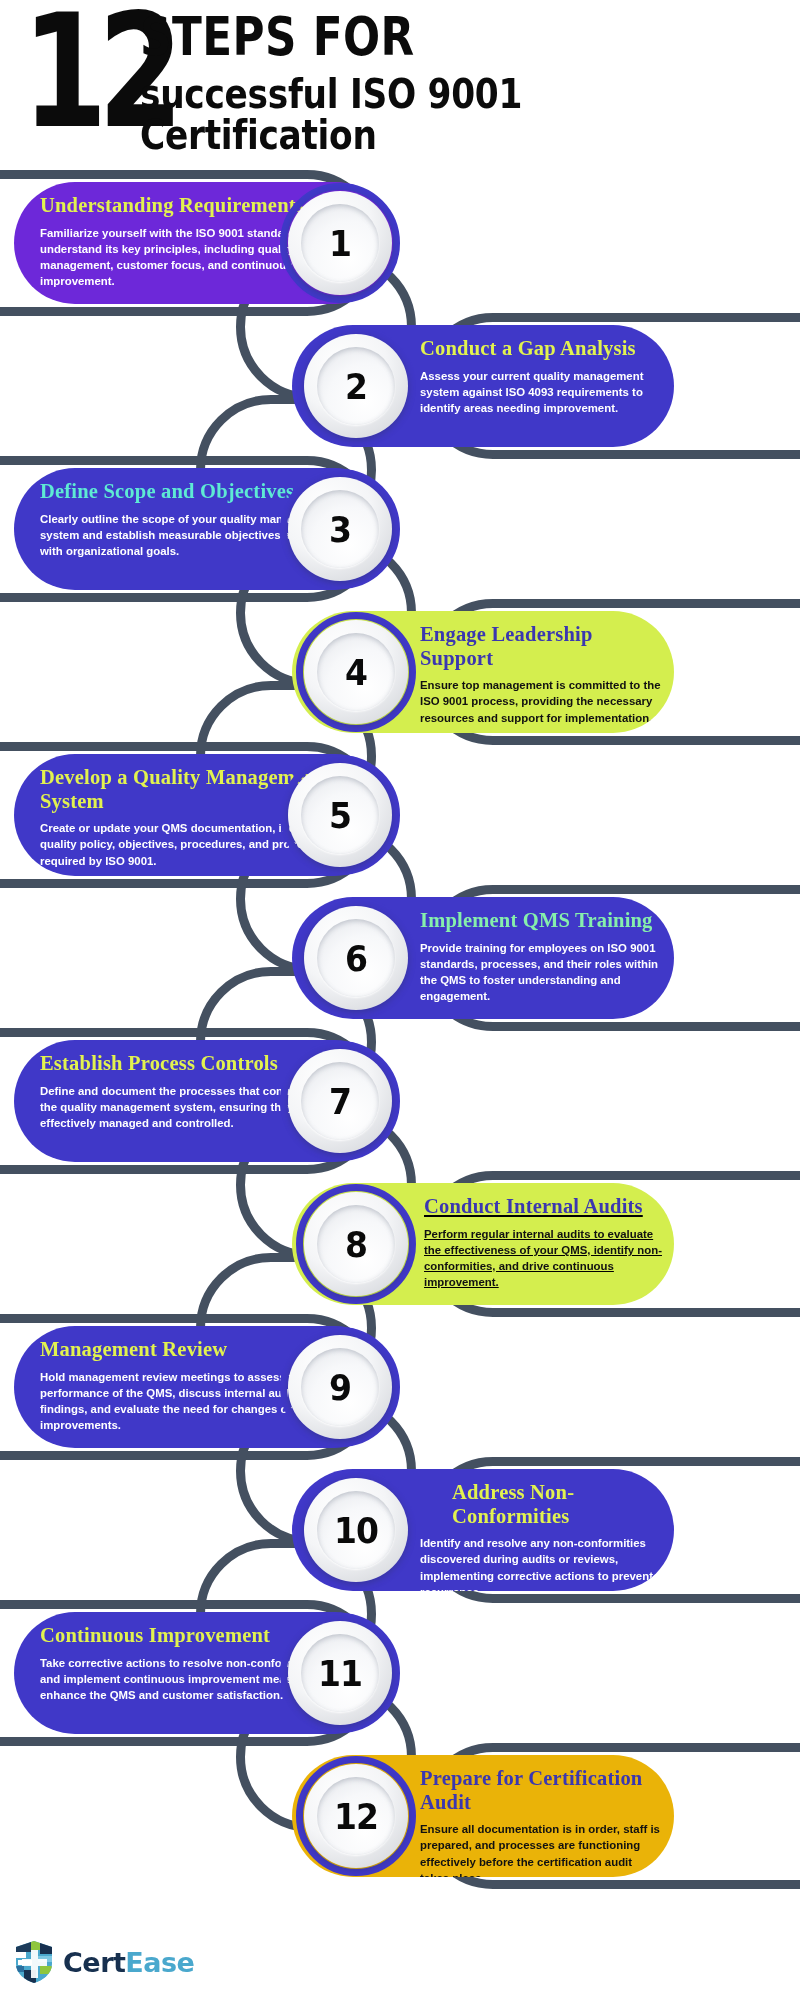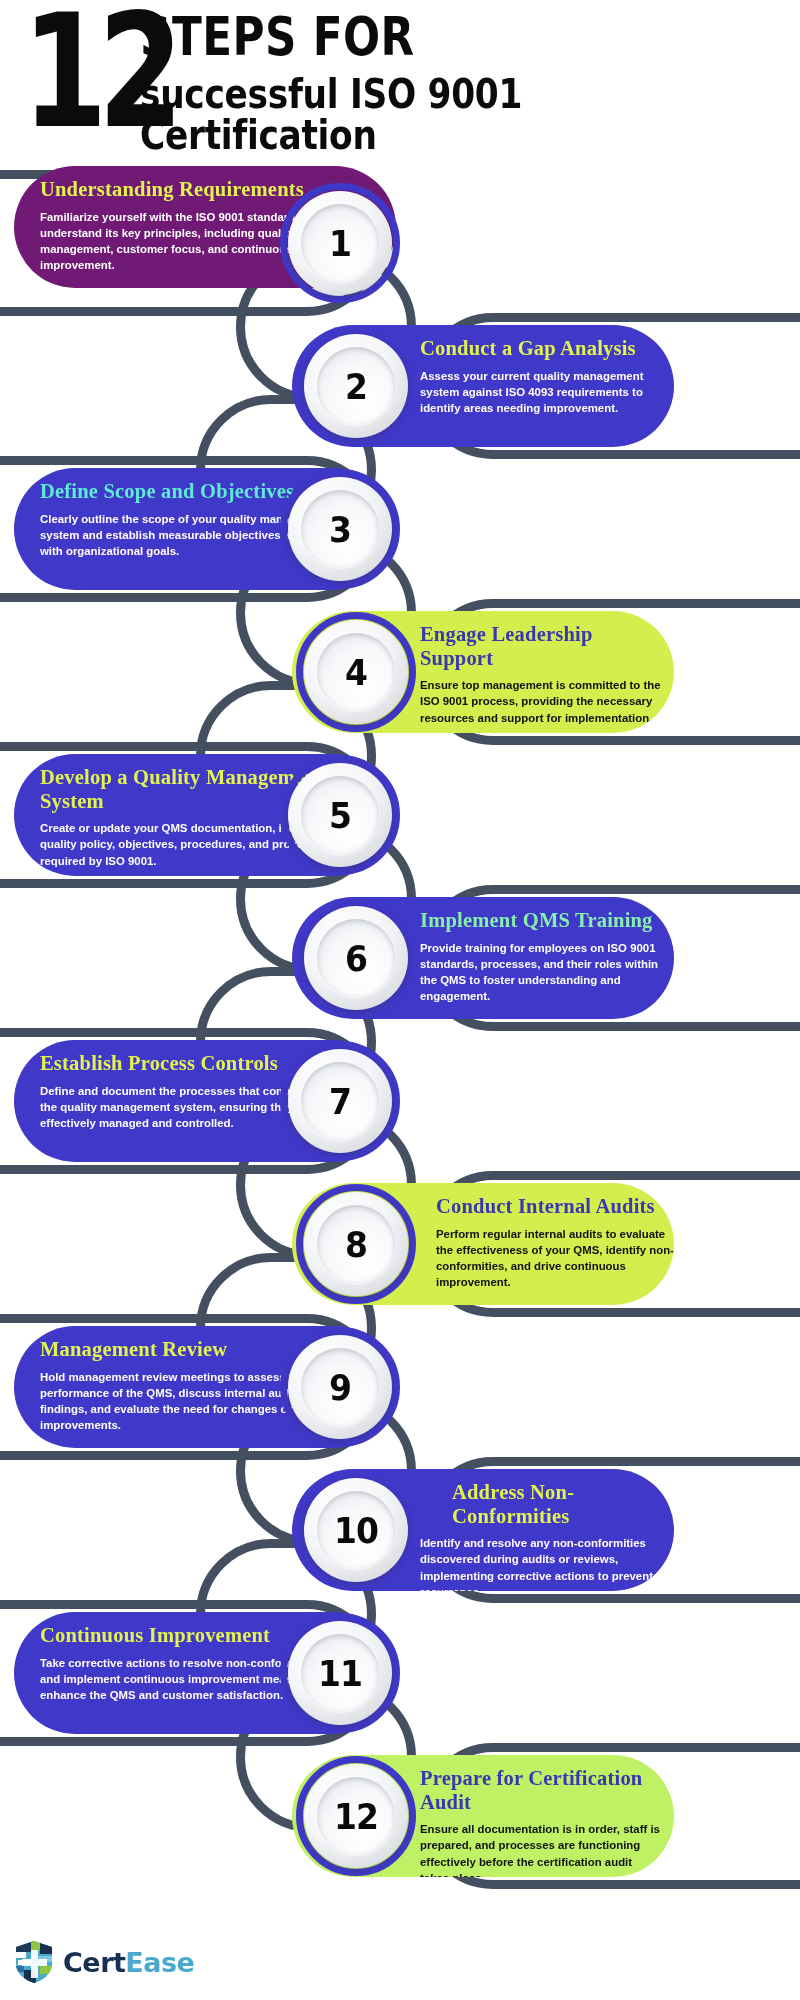--- a/index.html
+++ b/index.html
@@ -188,21 +188,21 @@
     <div class="title-lines">
       <div class="title-line1">STEPS FOR</div>
       <div class="title-line2">successful ISO 9001 Certification</div>
     </div>
   </div>
 
   <div class="steps" id="steps-root">
       <div class="step" style="top: 156px; overflow: visible;">
         <div class="track" style="left: -120px; width: 500px; top: 14px; height: 146px; border-color: rgb(68, 80, 96);"></div>
         <div class="track" style="top: 96px; height: 150px; left: 236px; width: 180px; border-color: rgb(68, 80, 96);"></div>
-        <div class="card blue" style="top: 10px; left: 14px; width: 382px; background: #701a75;">
+        <div class="card blue" style="top: 26px; left: 14px; width: 382px; background: #6d28d9;">
           <div class="card-text" style="left: 26px; width: 302px;">
             <div class="card-title" style="color: rgb(226, 242, 79);">Understanding Requirements</div>
             <div class="card-body">Familiarize yourself with the ISO 9001 standard to understand its key principles, including quality management, customer focus, and continuous improvement.</div>
           </div>
         </div>
         <div style="position: absolute; top: 35px; width: 104px; height: 104px; left: 288px;">
           <div class="medallion-ring" style="border-color: rgb(64, 56, 200);"></div>
           <div class="medallion">
             <span class="medallion-num">1</span>
           </div>
@@ -301,21 +301,21 @@
           <div class="medallion-ring" style="border-color: rgb(64, 56, 200);"></div>
           <div class="medallion">
             <span class="medallion-num">7</span>
           </div>
         </div>
       </div>
       <div class="step" style="top: 1157px; overflow: visible;">
         <div class="track" style="left: 420px; width: 500px; top: 14px; height: 146px; border-color: rgb(68, 80, 96);"></div>
         <div class="track" style="top: 96px; height: 150px; left: 196px; width: 180px; border-color: rgb(68, 80, 96);"></div>
         <div class="card green" style="top: 26px; left: 292px; width: 382px; background: rgb(212, 238, 78);">
-          <div class="card-text" style="left: 144px; width: 244px;">
+          <div class="card-text" style="left: 132px; width: 244px; text-decoration: underline;">
             <div class="card-title" style="color: rgb(59, 55, 176);">Conduct Internal Audits</div>
             <div class="card-body">Perform regular internal audits to evaluate the effectiveness of your QMS, identify non-conformities, and drive continuous improvement.</div>
           </div>
         </div>
         <div style="position: absolute; top: 35px; width: 104px; height: 104px; left: 304px;">
           <div class="medallion-ring green" style="border-color: rgb(64, 56, 200);"></div>
           <div class="medallion">
             <span class="medallion-num">8</span>
           </div>
         </div>
@@ -363,21 +363,21 @@
         </div>
         <div style="position: absolute; top: 35px; width: 104px; height: 104px; left: 288px;">
           <div class="medallion-ring" style="border-color: rgb(64, 56, 200);"></div>
           <div class="medallion">
             <span class="medallion-num">11</span>
           </div>
         </div>
       </div>
       <div class="step" style="top: 1729px; overflow: visible;">
         <div class="track" style="left: 420px; width: 500px; top: 14px; height: 146px; border-color: rgb(68, 80, 96);"></div>
-        <div class="card green" style="top: 26px; left: 292px; width: 382px; background: #bef264;">
+        <div class="card green" style="top: 26px; left: 292px; width: 382px; background: #eab308;">
           <div class="card-text" style="left: 128px; width: 244px;">
             <div class="card-title" style="color: rgb(59, 55, 176);">Prepare for Certification Audit</div>
             <div class="card-body">Ensure all documentation is in order, staff is prepared, and processes are functioning effectively before the certification audit takes place.</div>
           </div>
         </div>
         <div style="position: absolute; top: 35px; width: 104px; height: 104px; left: 304px;">
           <div class="medallion-ring green" style="border-color: rgb(64, 56, 200);"></div>
           <div class="medallion">
             <span class="medallion-num">12</span>
           </div>

